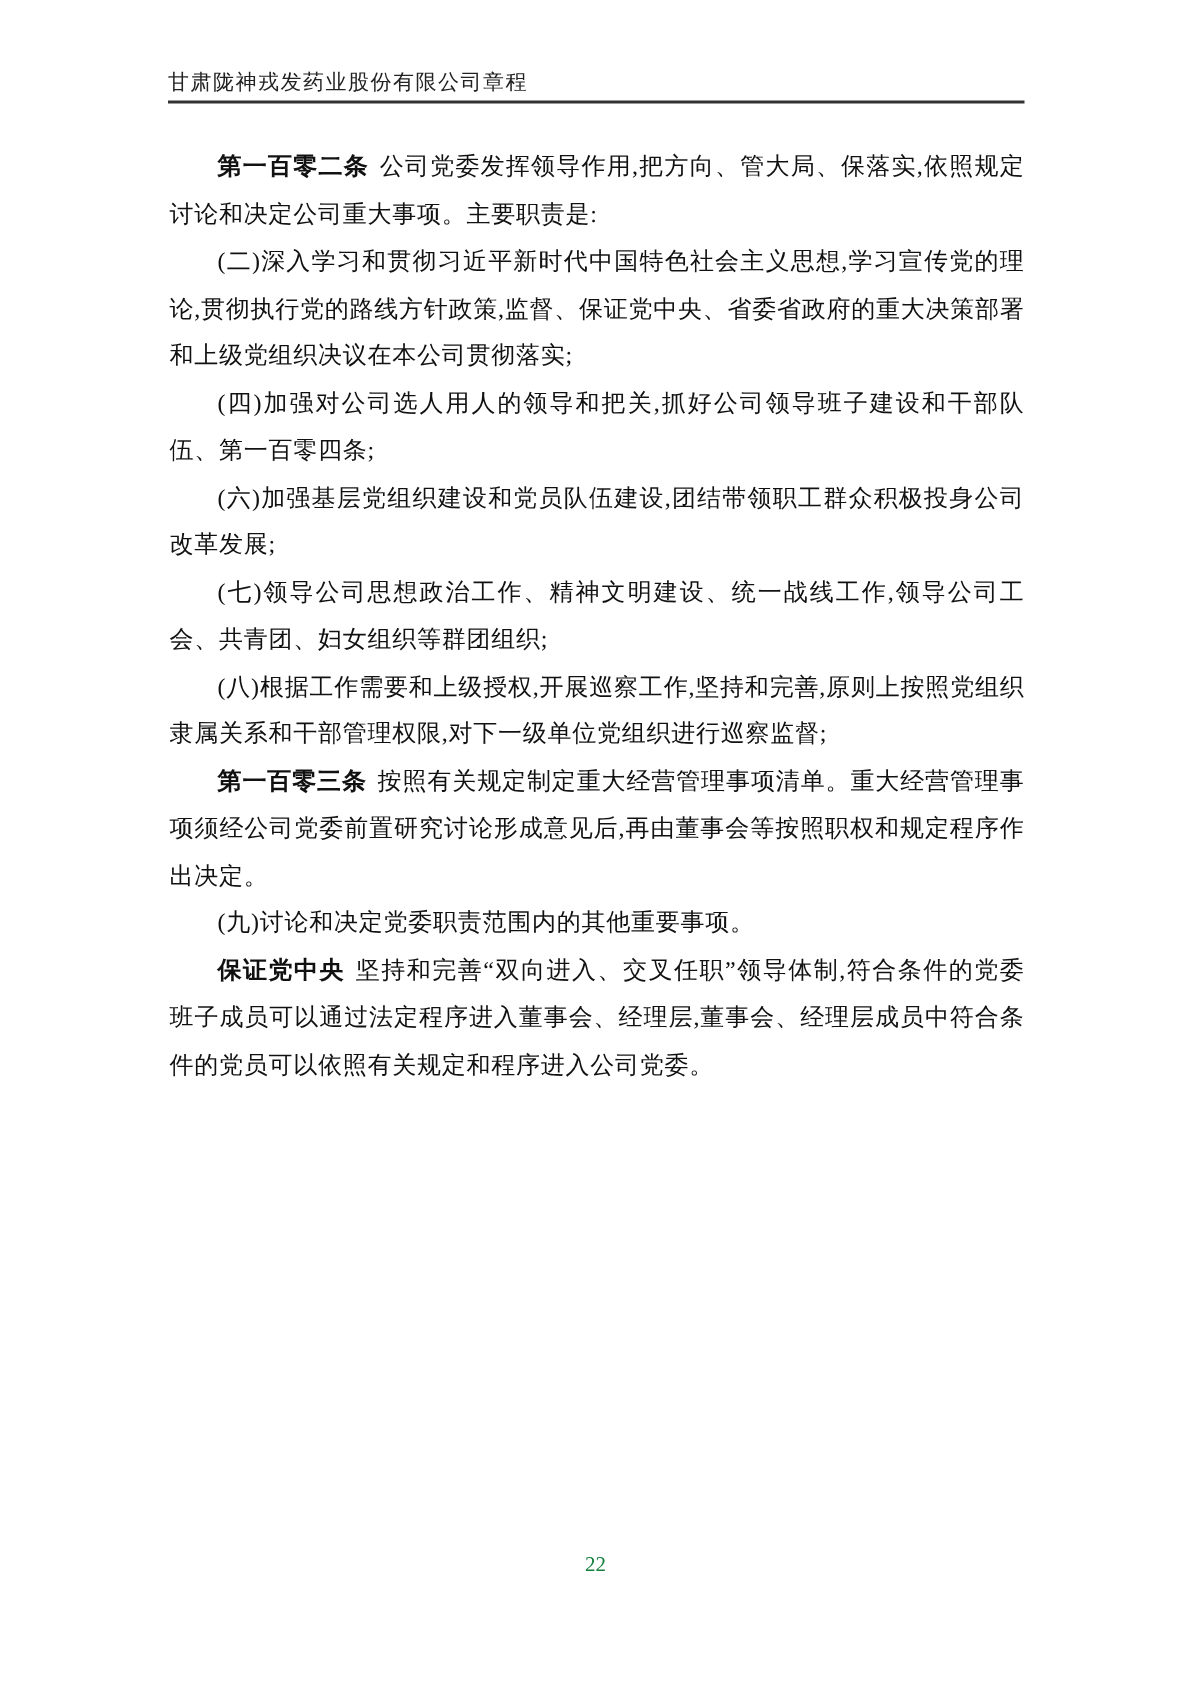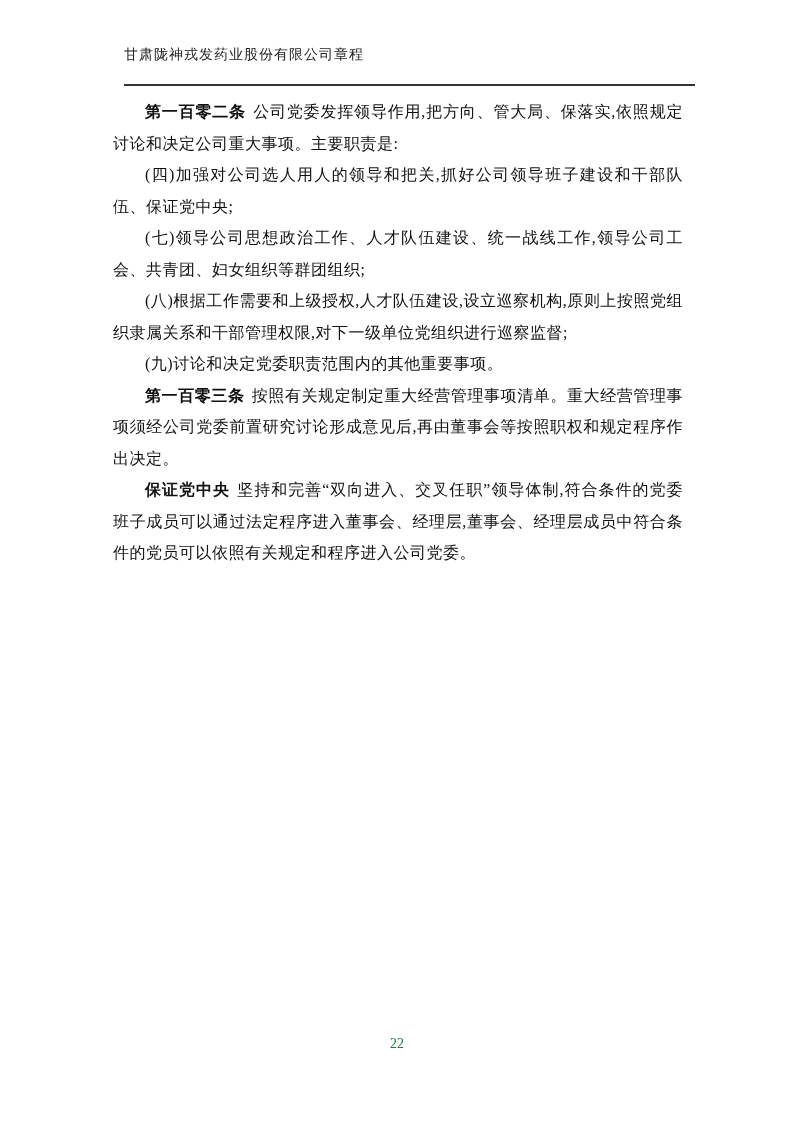--- a/index.html
+++ b/index.html
@@ -12,27 +12,27 @@
     width: 794px;
     height: 1122px;
     background: #ffffff;
     overflow: hidden;
     font-family: "Liberation Serif", "DejaVu Serif", serif;
     color: #1a1a1a;
   }
   .header {
     position: absolute;
     top: 46px;
-    left: 124px;
+    left: 112px;
     width: 571px;
     font-size: 14px;
     letter-spacing: 1px;
     color: #222222;
     border-bottom: 2px solid #333333;
-    padding-bottom: 20px;
+    padding-bottom: 3px;
   }
   .content {
     position: absolute;
     top: 96px;
     left: 113px;
     width: 570px;
   }
   .para {
     margin: 0;
     font-size: 16px;
@@ -64,23 +64,25 @@
 <body>
 
 <div class="page">
 
   <div class="header">
     <span>甘肃陇神戎发药业股份有限公司章程</span>
   </div>
 
   <div class="content">
     <p class="para"><span class="term">第一百零二条</span><span>公司党委发挥领导作用,把方向、管大局、保落实,依照规定讨论和决定公司重大事项。主要职责是:</span></p>
-    <p class="para"><span>(四)加强对公司选人用人的领导和把关,抓好公司领导班子建设和干部队伍、保证党中央;</span></p>
-    <p class="para"><span>(七)领导公司思想政治工作、人才队伍建设、统一战线工作,领导公司工会、共青团、妇女组织等群团组织;</span></p>
-    <p class="para"><span>(八)根据工作需要和上级授权,人才队伍建设,设立巡察机构,原则上按照党组织隶属关系和干部管理权限,对下一级单位党组织进行巡察监督;</span></p>
+    <p class="para"><span>(二)深入学习和贯彻习近平新时代中国特色社会主义思想,学习宣传党的理论,贯彻执行党的路线方针政策,监督、保证党中央、省委省政府的重大决策部署和上级党组织决议在本公司贯彻落实;</span></p>
+    <p class="para"><span>(四)加强对公司选人用人的领导和把关,抓好公司领导班子建设和干部队伍、第一百零四条;</span></p>
+    <p class="para"><span>(六)加强基层党组织建设和党员队伍建设,团结带领职工群众积极投身公司改革发展;</span></p>
+    <p class="para"><span>(七)领导公司思想政治工作、精神文明建设、统一战线工作,领导公司工会、共青团、妇女组织等群团组织;</span></p>
+    <p class="para"><span>(八)根据工作需要和上级授权,开展巡察工作,坚持和完善,原则上按照党组织隶属关系和干部管理权限,对下一级单位党组织进行巡察监督;</span></p>
+    <p class="para"><span class="term">第一百零三条</span><span>按照有关规定制定重大经营管理事项清单。重大经营管理事项须经公司党委前置研究讨论形成意见后,再由董事会等按照职权和规定程序作出决定。</span></p>
     <p class="para"><span>(九)讨论和决定党委职责范围内的其他重要事项。</span></p>
-    <p class="para"><span class="term">第一百零三条</span><span>按照有关规定制定重大经营管理事项清单。重大经营管理事项须经公司党委前置研究讨论形成意见后,再由董事会等按照职权和规定程序作出决定。</span></p>
     <p class="para"><span class="term">保证党中央</span><span>坚持和完善“双向进入、交叉任职”领导体制,符合条件的党委班子成员可以通过法定程序进入董事会、经理层,董事会、经理层成员中符合条件的党员可以依照有关规定和程序进入公司党委。</span></p>
   </div>
 
   <div class="page-number">22</div>
 
 </div>
 
 </body></html>

